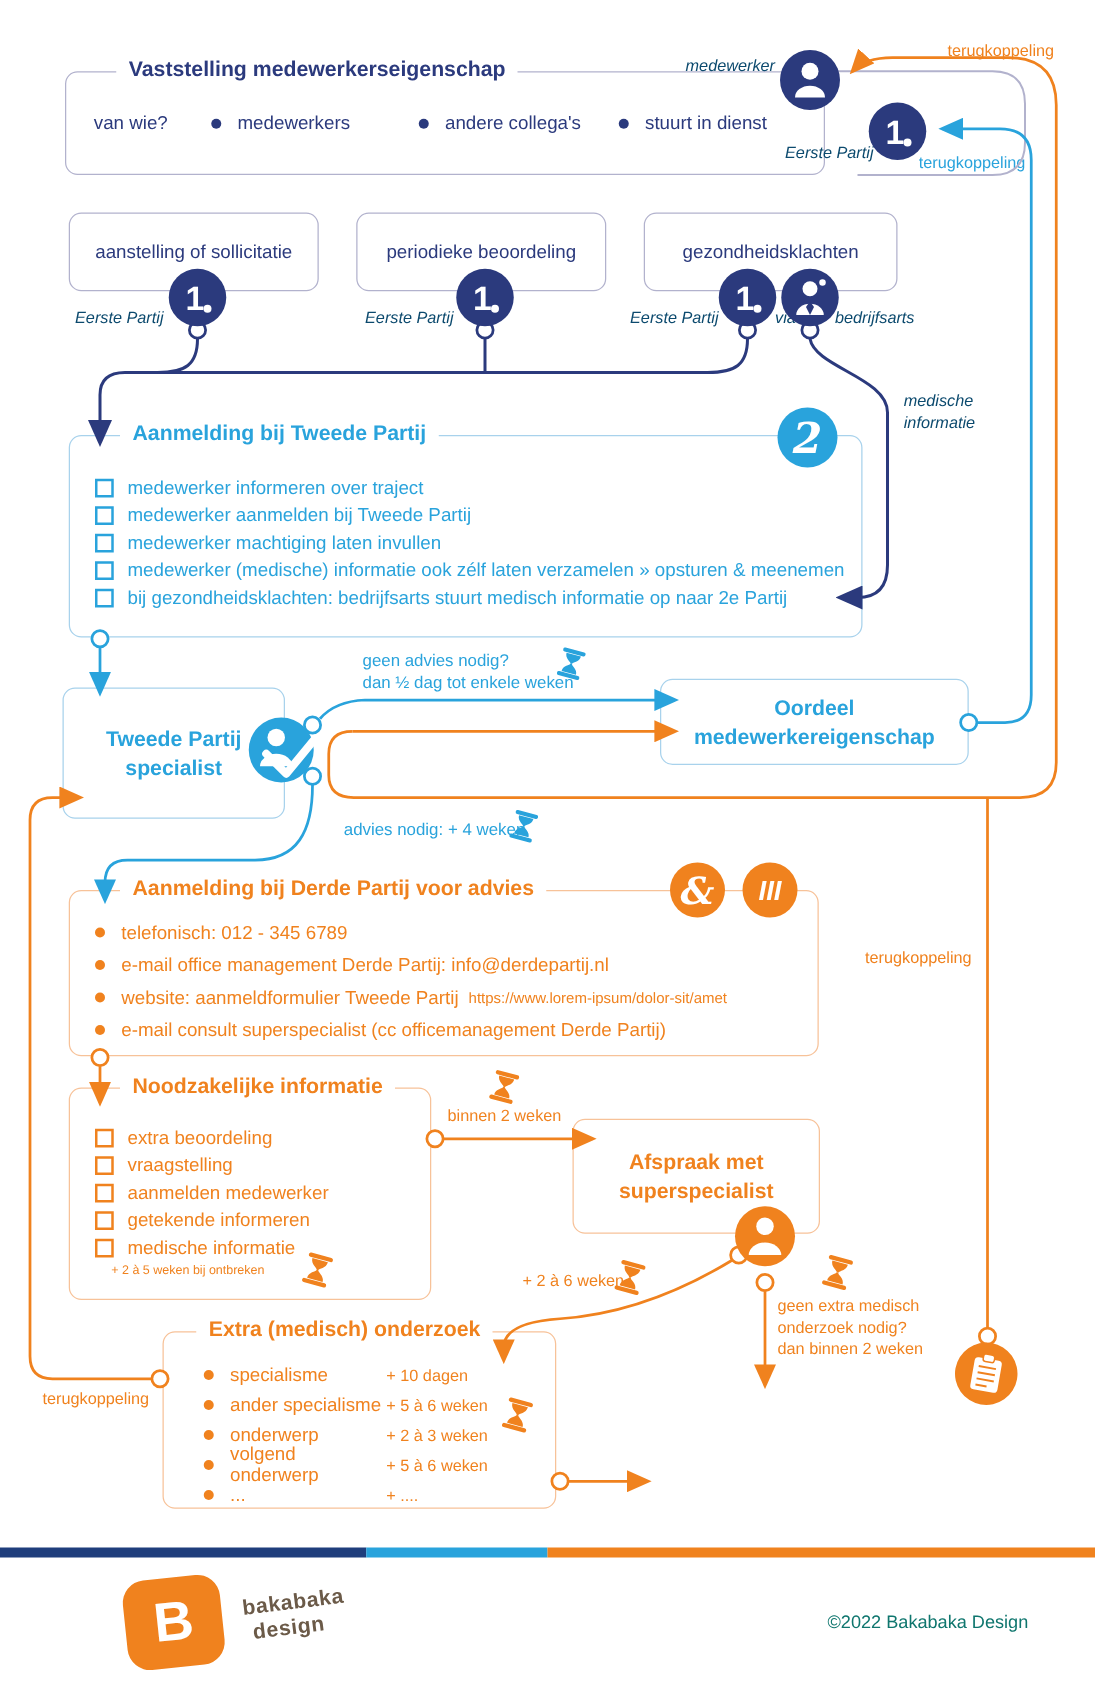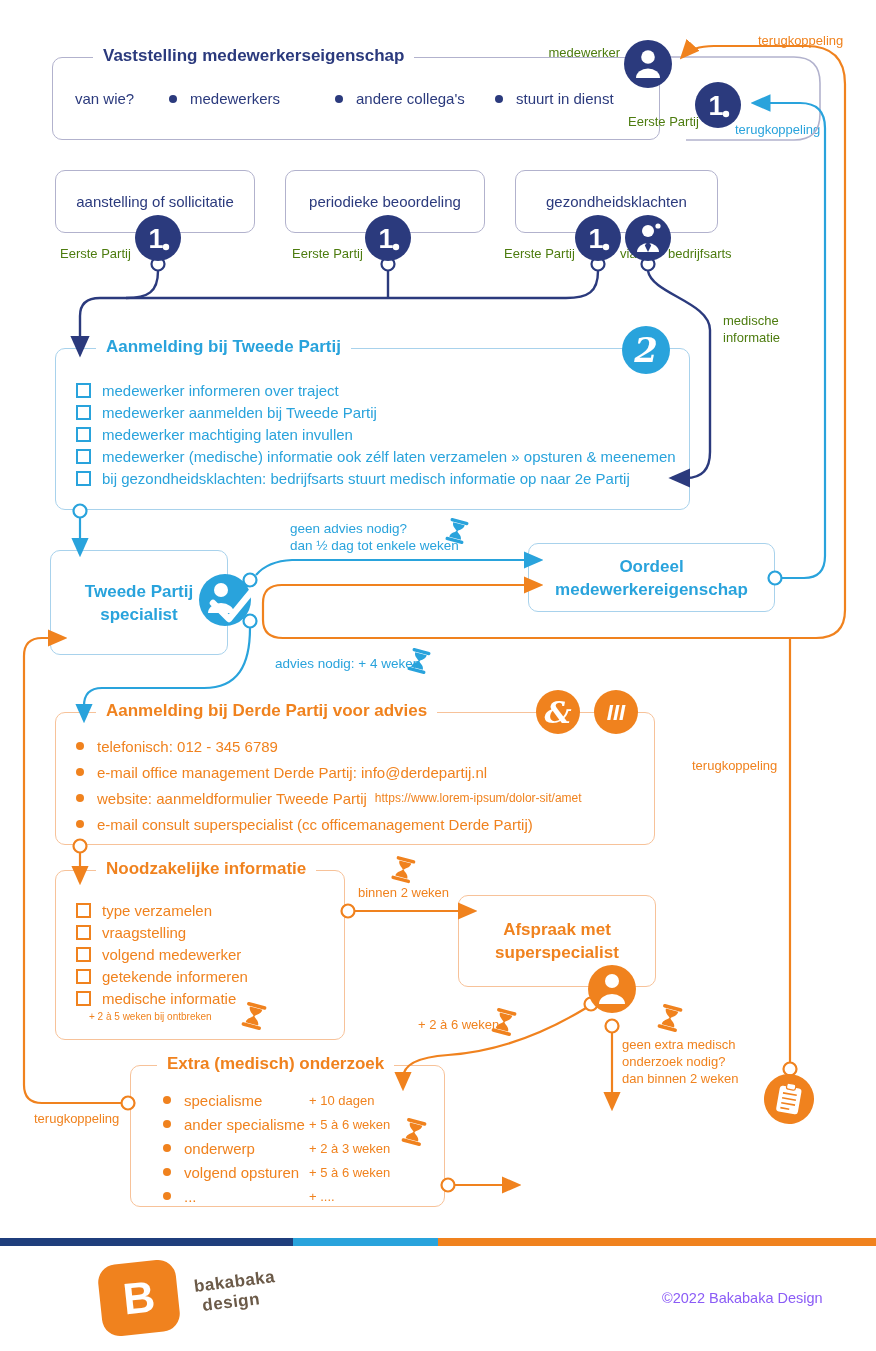--- a/index.html
+++ b/index.html
@@ -2,21 +2,21 @@
 <html><head>
 <meta charset="utf-8">
 <style>
   html,body{margin:0;padding:0;background:#fff;}
   .canvas{position:relative;width:876px;height:1351px;background:#fff;
           font-family:"Liberation Sans",sans-serif;overflow:hidden;}
   .box{position:absolute;background:#fff;border:1.6px solid;border-radius:10px;z-index:1;box-sizing:border-box;}
   .bd-p{border-color:#b2b2cd;} .bd-b{border-color:#a8d2ec;} .bd-o{border-color:#f7c299;}
   .btitle{position:absolute;top:-12px;left:40px;background:#fff;padding:0 10px;
           font-weight:bold;font-size:17px;white-space:nowrap;z-index:2;}
-  .c-n{color:#2b3a7d;} .c-b{color:#29a3dc;} .c-o{color:#f0821e;} .c-p{color:#4d7c0f;} .c-br{color:#8b5cf6;}
+  .c-n{color:#2b3a7d;} .c-b{color:#29a3dc;} .c-o{color:#f0821e;} .c-p{color:#0c4a6e;font-style:italic;} .c-br{color:#0f766e;}
   .lbl{position:absolute;font-size:13px;white-space:nowrap;z-index:2;line-height:17px;}
   .ctr{display:flex;flex-direction:column;align-items:center;justify-content:center;
        text-align:center;font-weight:bold;font-size:17px;line-height:23px;}
   .row{display:flex;align-items:center;font-size:15px;height:22px;margin-left:20px;}
   .chk{display:inline-block;width:11px;height:11px;border:2px solid;margin-right:11px;flex:none;}
   .chk-b{border-color:#29a3dc;} .chk-o{border-color:#f0821e;}
   .dot{width:8px;height:8px;border-radius:50%;flex:none;margin-right:13px;}
   .dot-n{background:#2b3a7d;} .dot-o{background:#f0821e;}
   .opt{position:absolute;display:inline-flex;align-items:center;font-size:15px;}
   .url{font-size:12px;margin-left:8px;}
@@ -126,29 +126,29 @@
     <div class="row c-o" style="height:26px;">
         <span class="dot dot-o"></span>
         <span>e-mail consult superspecialist (cc officemanagement Derde Partij)</span>
       </div>
   </div>
 
   <div class="box bd-o" style="left:55px;top:870px;width:290px;height:170px;padding-top:28px;">
     <div class="btitle c-o">Noodzakelijke informatie</div>
     <div class="row c-o">
         <span class="chk chk-o"></span>
-        <span>type verzamelen</span>
+        <span>extra beoordeling</span>
       </div>
     <div class="row c-o">
         <span class="chk chk-o"></span>
         <span>vraagstelling</span>
       </div>
     <div class="row c-o">
         <span class="chk chk-o"></span>
-        <span>volgend medewerker</span>
+        <span>aanmelden medewerker</span>
       </div>
     <div class="row c-o">
         <span class="chk chk-o"></span>
         <span>getekende informeren</span>
       </div>
     <div class="row c-o">
         <span class="chk chk-o"></span>
         <span>medische informatie</span>
       </div>
     <div class="note c-o">+ 2 à 5 weken bij ontbreken</div>
@@ -178,21 +178,21 @@
         <span style="width:125px;">ander specialisme</span>
         <span class="dur">+ 5 à 6 weken</span>
       </div>
     <div class="row c-o" style="height:24px;margin-left:32px;">
         <span class="dot dot-o"></span>
         <span style="width:125px;">onderwerp</span>
         <span class="dur">+ 2 à 3 weken</span>
       </div>
     <div class="row c-o" style="height:24px;margin-left:32px;">
         <span class="dot dot-o"></span>
-        <span style="width:125px;">volgend opsturen</span>
+        <span style="width:125px;">volgend onderwerp</span>
         <span class="dur">+ 5 à 6 weken</span>
       </div>
     <div class="row c-o" style="height:24px;margin-left:32px;">
         <span class="dot dot-o"></span>
         <span style="width:125px;">...</span>
         <span class="dur">+ ....</span>
       </div>
   </div>
 
 

